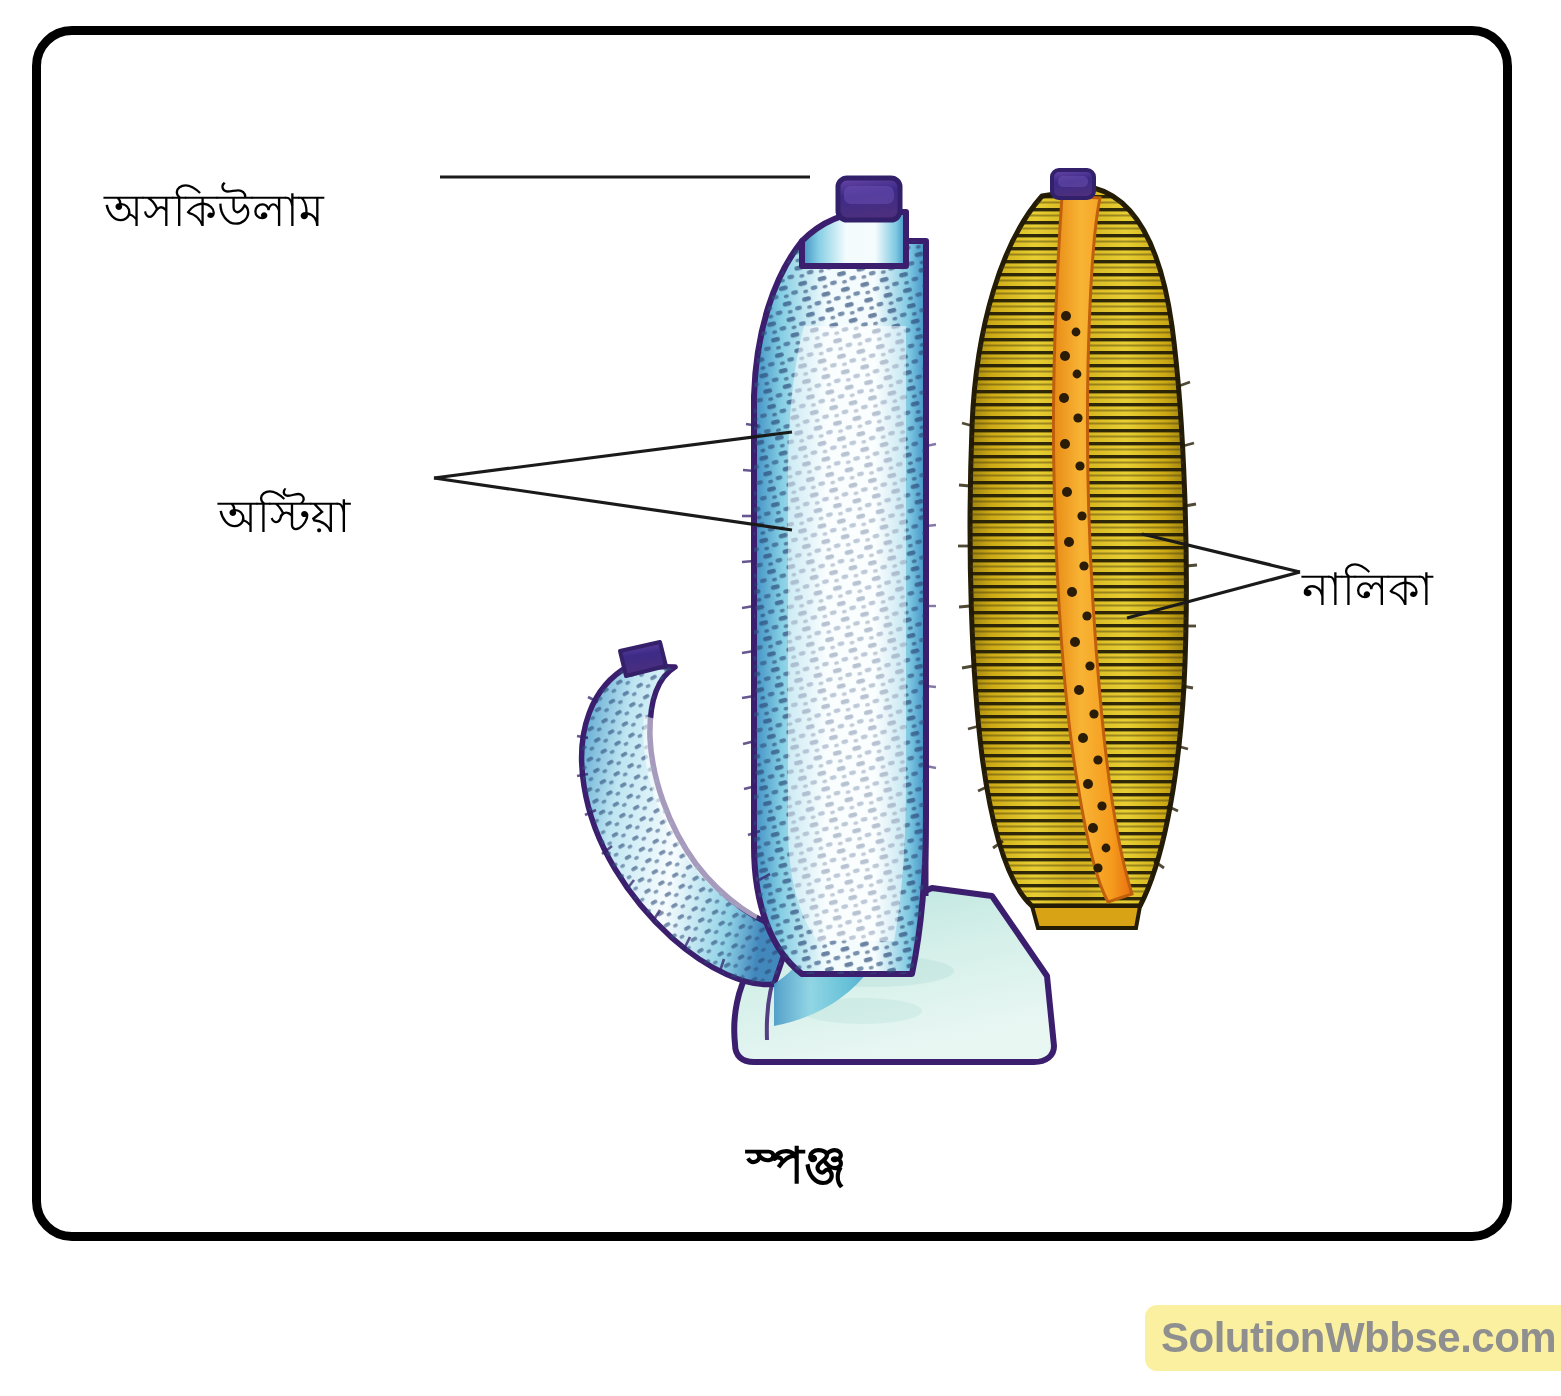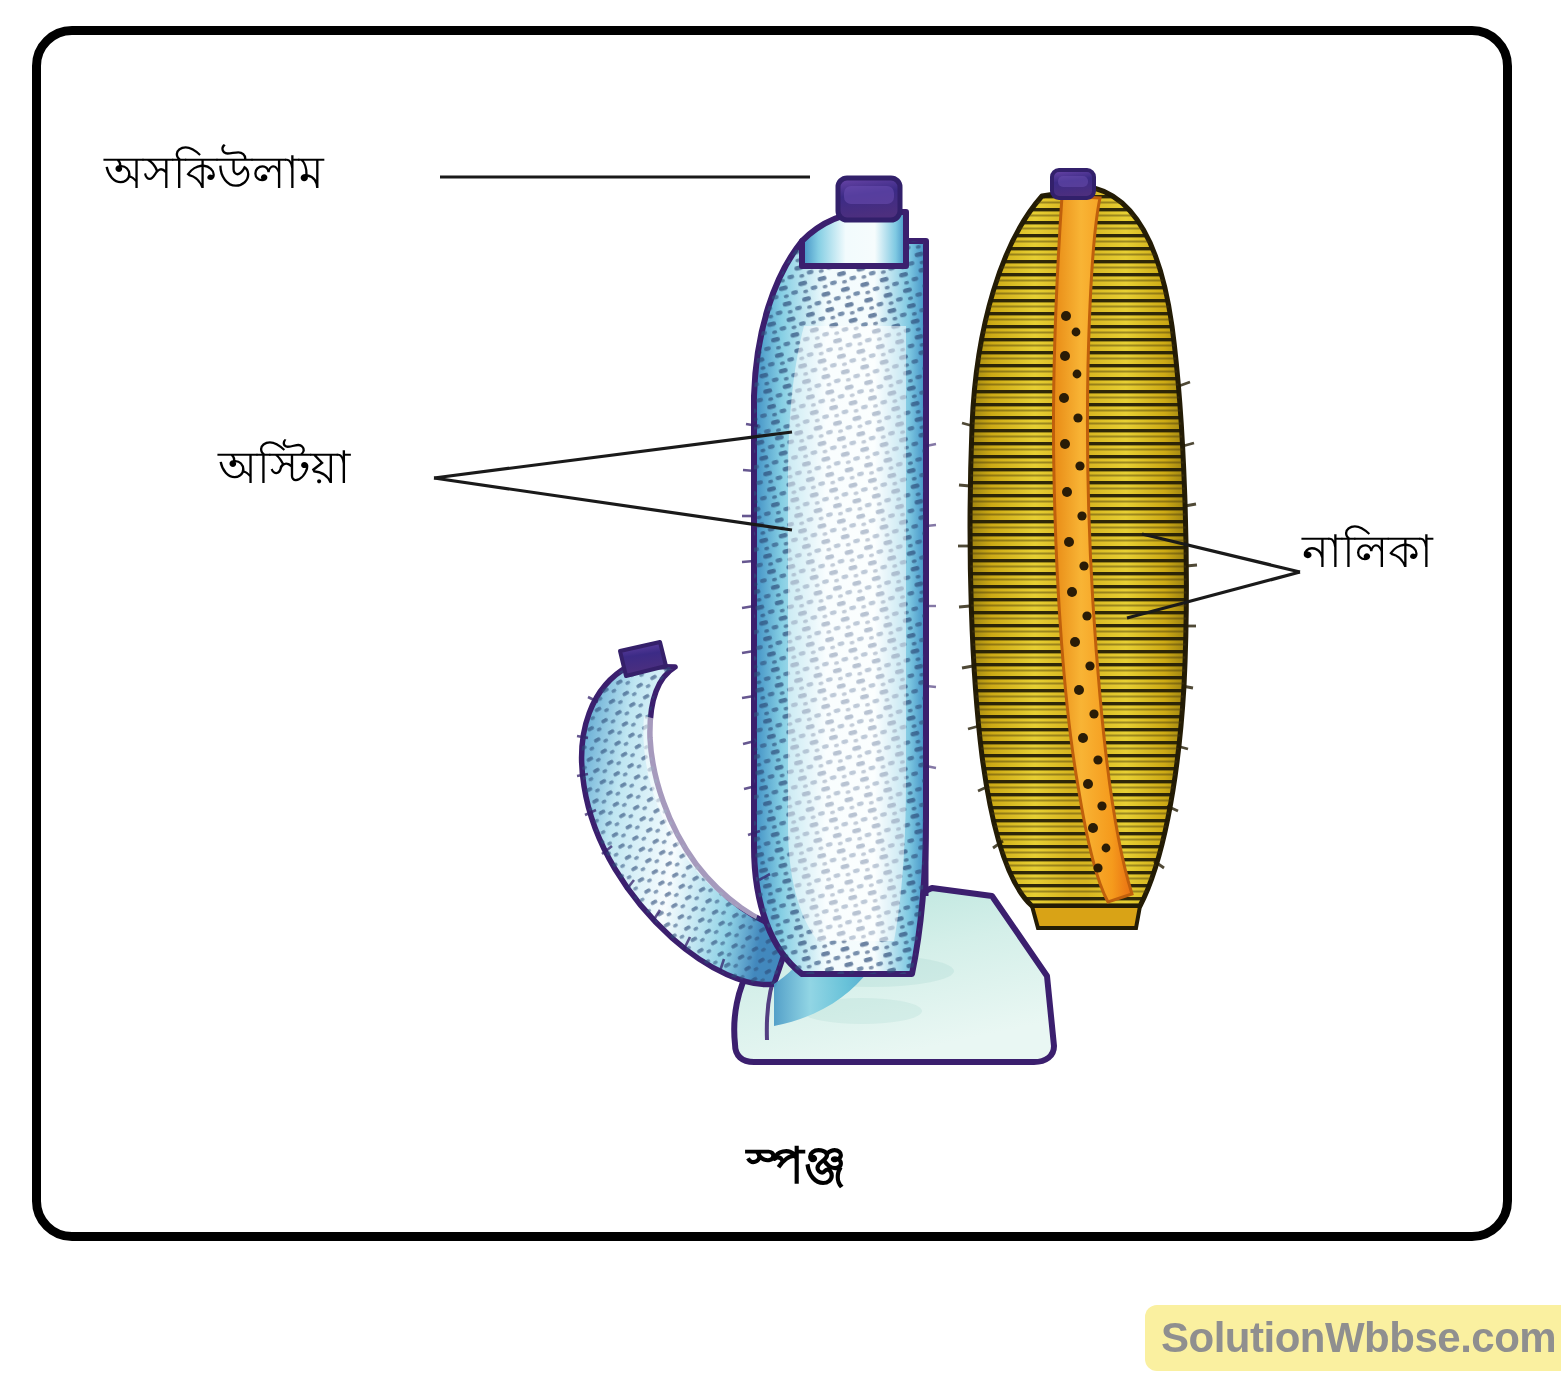--- a/index.html
+++ b/index.html
@@ -47,23 +47,24 @@
   }
 
   
   .label {
     position: absolute;
     font-family: "Liberation Sans", "DejaVu Sans", sans-serif;
     font-size: 45px;
     line-height: 1.1;
     color: #000000;
     white-space: nowrap;
+    margin-top: 38px;
   }
   .label-osculum { left: 104px;  top: 148px; }
-  .label-ostia   { left: 218px;  top: 443px; text-align: right; }
+  .label-ostia   { left: 218px;  top: 454px; text-align: right; }
   .label-canal   { left: 1302px; top: 527px; }
 
   .caption {
     position: absolute;
     left: 16px;
     top: 1128px;
     width: 1561px;
     text-align: center;
     font-family: "Liberation Sans", "DejaVu Sans", sans-serif;
     font-size: 50px;

